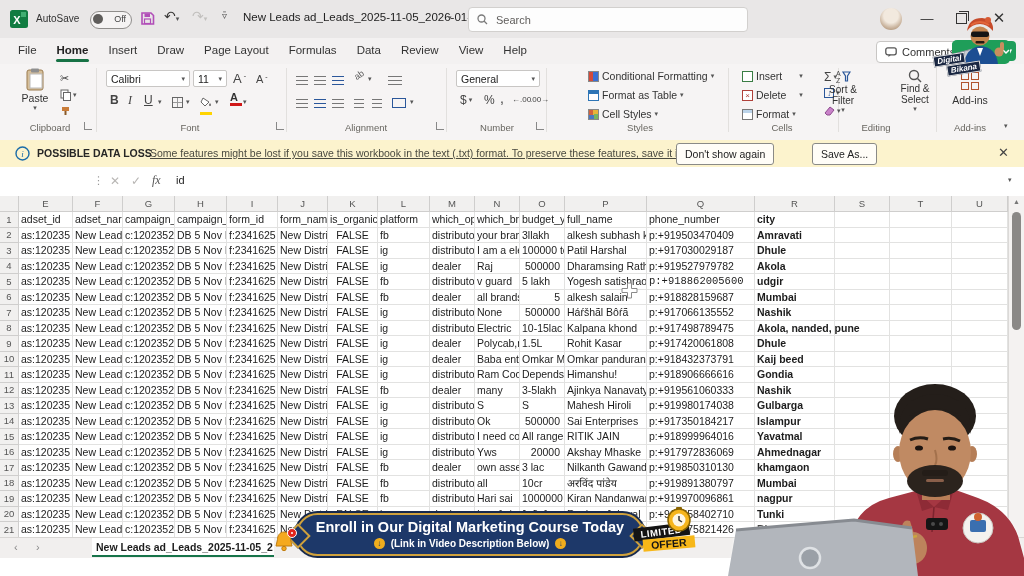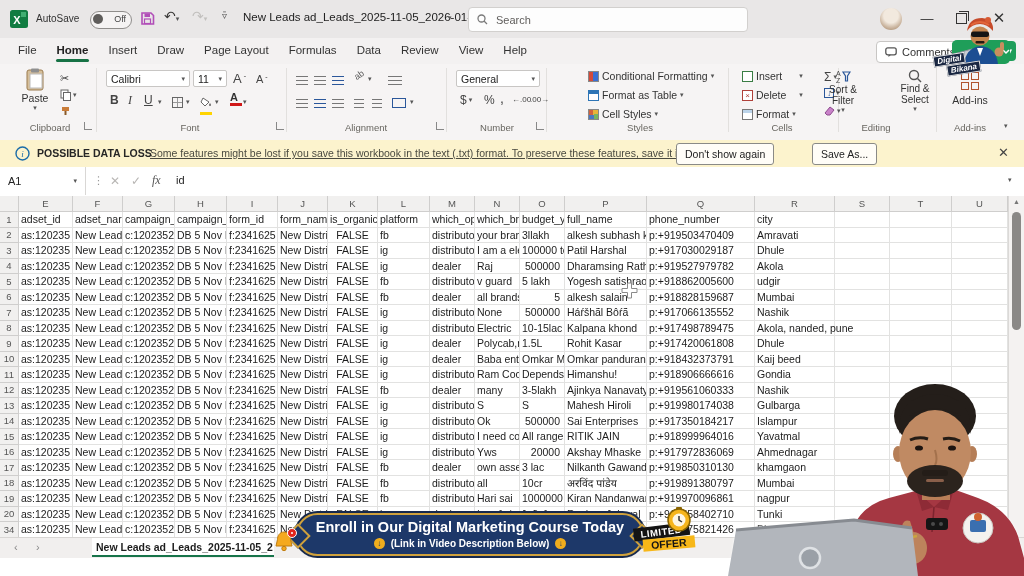--- a/index.html
+++ b/index.html
@@ -50,21 +50,21 @@
   .fbar{position:absolute;left:0;top:167px;width:1024px;height:29px;background:#fff;border-bottom:1px solid #d6d4d2;}
   .namebox{position:absolute;left:0;top:0;width:86px;height:28px;border-right:1px solid #d9d7d5;display:flex;align-items:center;padding-left:8px;font-size:11px;color:#222;box-sizing:border-box;}
   
   .grid{position:absolute;left:0;top:196px;width:1008px;height:342px;background:#fff;overflow:hidden;}
   .g-row{display:flex;height:15.5px;}
   .g-row.ghead{height:16px;}
   .g-hc,.g-rh{flex:none;background:#f1f0ef;border-right:1px solid #cfcecd;border-bottom:1px solid #cfcecd;font-size:9.5px;color:#555;display:flex;align-items:center;justify-content:center;box-sizing:border-box;}
   .g-cell{flex:none;font-size:10.5px;color:#1c1c1c;border-right:1px solid #e2e2e1;border-bottom:1px solid #e2e2e1;padding:0 2px;white-space:nowrap;overflow:hidden;line-height:14px;box-sizing:border-box;}
   .g-cell.ctr{text-align:center;}
   .g-cell.num{text-align:right;padding-right:4px;}
-  .g-cell.ovf{overflow:visible;position:relative;z-index:2;}
+  .g-cell.ovf{overflow:visible;position:relative;z-index:2;font-weight:bold;}
   .g-cell.mono{font-family:"DejaVu Sans Mono",monospace;font-size:9px;}
   
   .vscroll{position:absolute;left:1008px;top:196px;width:16px;height:342px;background:#f4f2f1;border-left:1px solid #dbd9d7;}
   .vthumb{position:absolute;left:3px;top:16px;width:9px;height:118px;background:#8a8886;border-radius:5px;}
   .hscroll{position:absolute;left:700px;top:541px;width:306px;height:11px;background:#f4f2f1;border:1px solid #dcdad8;border-radius:6px;box-sizing:border-box;}
   .hthumb{position:absolute;left:5px;top:2px;width:40px;height:5px;background:#a7a5a3;border-radius:3px;}
   
   .sheetbar{position:absolute;left:0;top:537px;width:1024px;height:20px;background:#f1efee;border-top:1px solid #d8d6d4;}
   .sheettab{position:absolute;left:92px;top:0;width:182px;height:19px;background:#fff;border-bottom:2.5px solid #17744a;font-size:10.5px;color:#1d1d1d;display:flex;align-items:center;padding-left:4px;box-sizing:border-box;white-space:nowrap;overflow:hidden;font-weight:600;}
   .statusbar{position:absolute;left:0;top:557px;width:1024px;height:19px;background:#f1efee;border-top:1px solid #dddbd9;font-size:10px;color:#555;}
@@ -332,24 +332,20 @@
         <text x="7.5" y="11" font-size="9" font-style="italic" fill="#1b6ca8" text-anchor="middle" font-family="Liberation Serif,serif">i</text>
       </svg>
     <span class="warn-title">POSSIBLE DATA LOSS</span>
     <span class="warn-msg">Some features might be lost if you save this workbook in the text (.txt) format. To preserve these features, save it in an Excel file format.</span>
     <span class="warn-btn" style="left:676px">Don't show again</span>
     <span class="warn-btn" style="left:812px">Save As...</span>
     <span class="abs" style="left:998px;top:5px;font-size:13px;color:#444">✕</span>
   </div>
 
   <div class="fbar">
-    <span class="namebox">
-        <span>A1</span>
-        <span class="caret" style="margin-left:auto;margin-right:8px">▾</span>
-      </span>
     <span class="abs" style="left:93px;top:7px;color:#999;font-size:11px">⋮</span>
     <span class="abs" style="left:110px;top:7px;color:#b8b6b4;font-size:12px">✕</span>
     <span class="abs" style="left:131px;top:7px;color:#b8b6b4;font-size:12px">✓</span>
     <span class="abs" style="left:152px;top:6px;color:#555;font-size:12px;font-style:italic;font-family:'Liberation Serif',serif">fx</span>
     <span class="abs" style="left:176px;top:7px;color:#222;font-size:11px">id</span>
     <span class="abs caret" style="left:1008px;top:9px">▾</span>
   </div>
 
   <div class="grid" id="grid">
       <div class="g-row ghead">
@@ -459,21 +455,21 @@
         <span class="g-cell" style="width: 52px;">c:1202352</span>
         <span class="g-cell" style="width: 52px;">DB 5 Nov I</span>
         <span class="g-cell" style="width: 51px;">f:2341625</span>
         <span class="g-cell" style="width: 50px;">New Distri</span>
         <span class="g-cell ctr" style="width: 50px;">FALSE</span>
         <span class="g-cell" style="width: 52px;">fb</span>
         <span class="g-cell" style="width: 45px;">distributo</span>
         <span class="g-cell" style="width: 45px;">v guard</span>
         <span class="g-cell" style="width: 45px;">5 lakh</span>
         <span class="g-cell" style="width: 82px;">Yogesh satishrao V</span>
-        <span class="g-cell" style="width: 108px;">p:+918862005600</span>
+        <span class="g-cell" style="width: 108px; font-family: Liberation Mono, monospace;">p:+918862005600</span>
         <span class="g-cell ovf" style="width: 80px;">udgir</span>
         <span class="g-cell" style="width: 55px;"></span>
         <span class="g-cell" style="width: 62px;"></span>
         <span class="g-cell" style="width: 56px;"></span>
       </div>
       <div class="g-row">
         <span class="g-rh" style="width: 19px;">6</span>
         <span class="g-cell" style="width: 54px;">as:120235</span>
         <span class="g-cell" style="width: 50px;">New Lead:</span>
         <span class="g-cell" style="width: 52px;">c:1202352</span>
@@ -766,21 +762,21 @@
         <span class="g-cell mono" style="width: 45px;">Local br</span>
         <span class="g-cell mono" style="width: 45px;">1-2 lacs</span>
         <span class="g-cell" style="width: 82px;">Roshan Jaiswal</span>
         <span class="g-cell" style="width: 108px;">p:+917558402710</span>
         <span class="g-cell ovf" style="width: 80px;">Tunki</span>
         <span class="g-cell" style="width: 55px;"></span>
         <span class="g-cell" style="width: 62px;"></span>
         <span class="g-cell" style="width: 56px;"></span>
       </div>
       <div class="g-row">
-        <span class="g-rh" style="width: 19px;">34</span>
+        <span class="g-rh" style="width: 19px;">21</span>
         <span class="g-cell" style="width: 54px;">as:120235</span>
         <span class="g-cell" style="width: 50px;">New Lead:</span>
         <span class="g-cell" style="width: 52px;">c:1202352</span>
         <span class="g-cell" style="width: 52px;">DB 5 Nov I</span>
         <span class="g-cell" style="width: 51px;">f:2341625</span>
         <span class="g-cell" style="width: 50px;">New Distri</span>
         <span class="g-cell ctr" style="width: 50px;">FALSE</span>
         <span class="g-cell" style="width: 52px;"></span>
         <span class="g-cell" style="width: 45px;"></span>
         <span class="g-cell" style="width: 45px;"></span>

